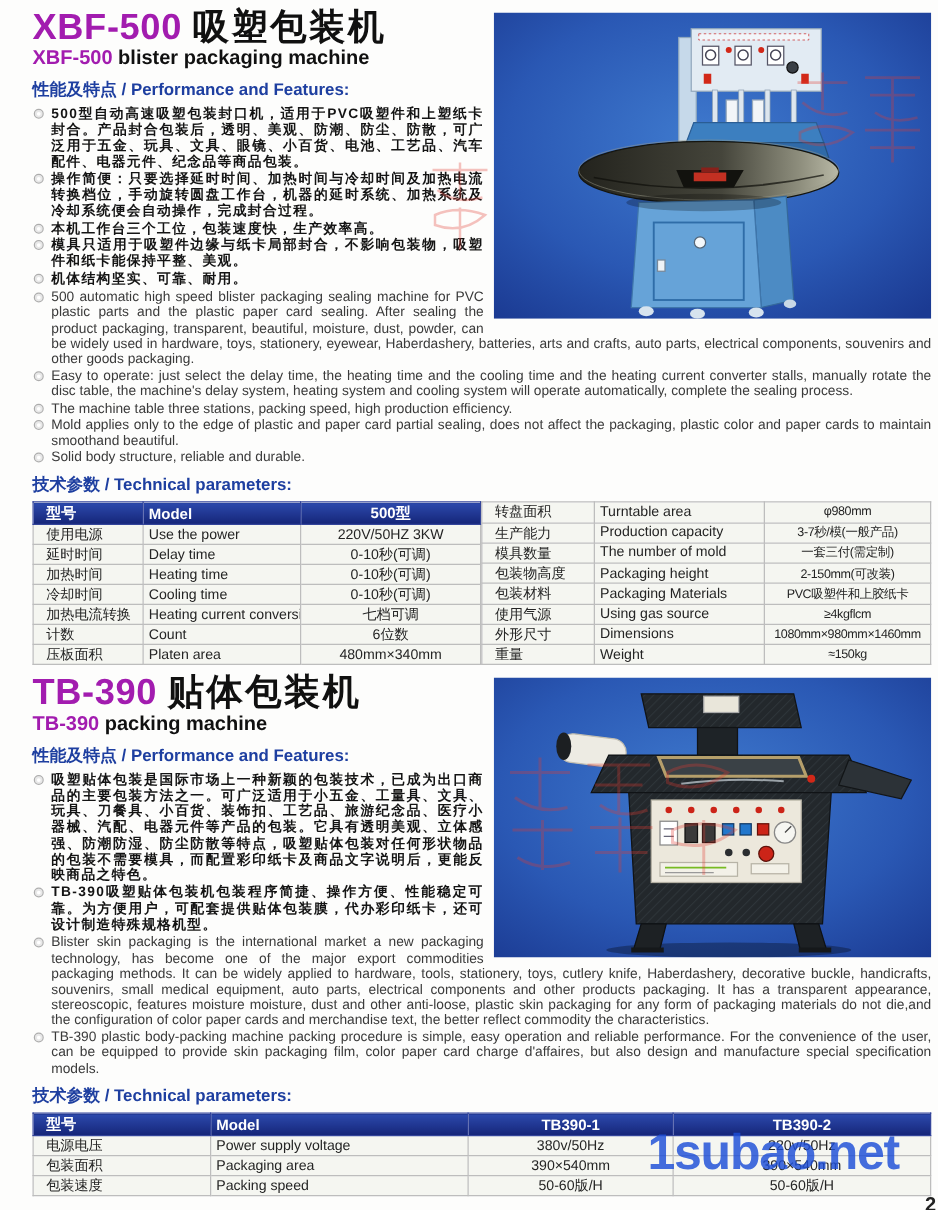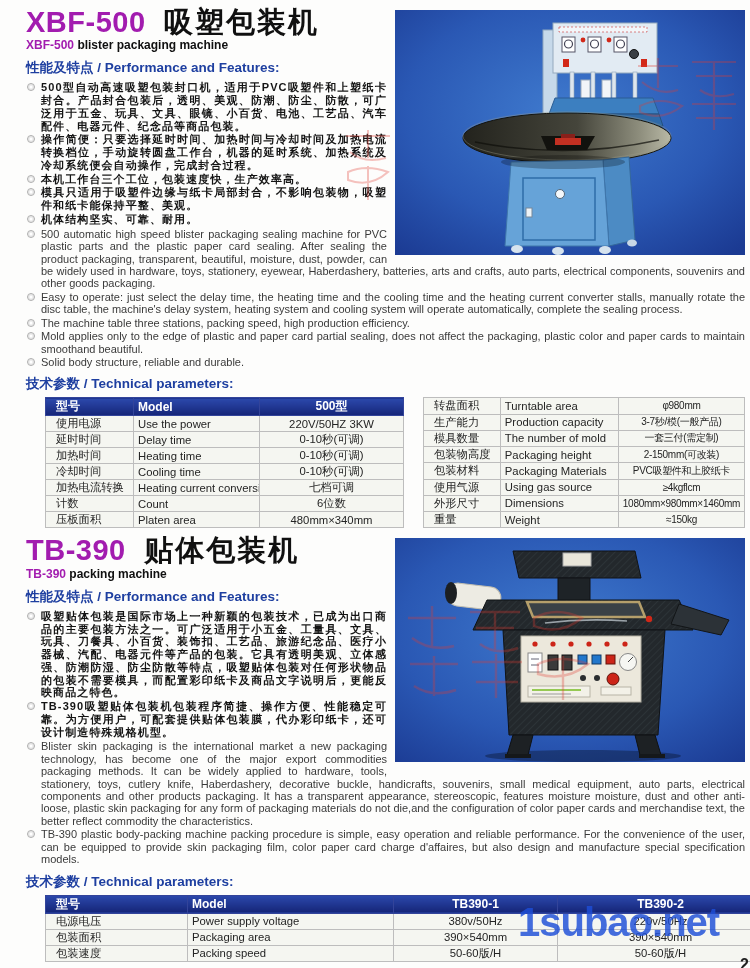--- a/index.html
+++ b/index.html
@@ -5,32 +5,32 @@
   html,body{margin:0;padding:0;}
   body{
     width:750px;height:968px;background:#fdfdfc;position:relative;overflow:hidden;
     font-family:"Liberation Sans","DejaVu Sans",sans-serif;color:#1c1c1c;
   }
   .page{position:relative;width:750px;height:968px;}
   section{padding:0 5px 0 26px;}
   .photo{float:right;margin:4px 0 6px 8px;border:0;}
   .photo svg{display:block;}
   h1{margin:6px 0 0;font-size:29px;line-height:1.12;font-weight:bold;color:#101010;letter-spacing:.5px;}
-  h1 .cnpart{letter-spacing:2px;margin-left:10px;}
-  h2{margin:0 0 4px;font-size:12px;font-weight:bold;color:#101010;}
+  h1 .cnpart{letter-spacing:2px;}
+  h2{margin:0 0 4px;font-size:16px;font-weight:bold;color:#101010;}
   .red{color:#a21caf;}
   .bluehead{color:#1e3fa0;font-weight:bold;font-size:13.5px;margin:7px 0 4px;}
   .bullets{margin:0 0 2px;}
   .bullet{position:relative;padding-left:15px;text-align:justify;margin:0 0 1px;}
   .b-icon{position:absolute;left:1px;top:2px;width:6px;height:6px;border:1.5px solid #adadad;
           border-radius:50%;background:#fff;box-shadow:inset 0 0 0 1.5px #e8e8e8;}
   .cnlist .bullet{font-size:11px;line-height:1.16;letter-spacing:1.1px;color:#141414;font-weight:600;}
   .enlist .bullet{font-size:11px;line-height:1.13;letter-spacing:0;color:#3a3a3a;}
   .params-wrap{clear:both;display:flex;margin-top:2px;}
-  table{border-collapse:collapse;table-layout:fixed;margin-left:19px;}
+  table{border-collapse:collapse;table-layout:fixed;}
   .t-left{width:358px;}
   .t-right{flex:1;}
   .t-full{width:100%;clear:both;}
   td{border:1px solid #bdbdbd;background:#f5f6f1;font-size:11.3px;height:13px;
      padding:0 4px;color:#242424;white-space:nowrap;overflow:hidden;}
   tr.hdr td{background:linear-gradient(#2c49ac,#152578);color:#fff;font-weight:bold;font-size:12px;border-color:#33449a;}
   td.c0{padding-left:10px;}
   td.cvter{text-align:center;}
   td.small{font-size:10px;letter-spacing:-.3px;}
   .page-num{position:absolute;right:1px;bottom:0;font-size:16px;font-weight:bold;color:#222;}

